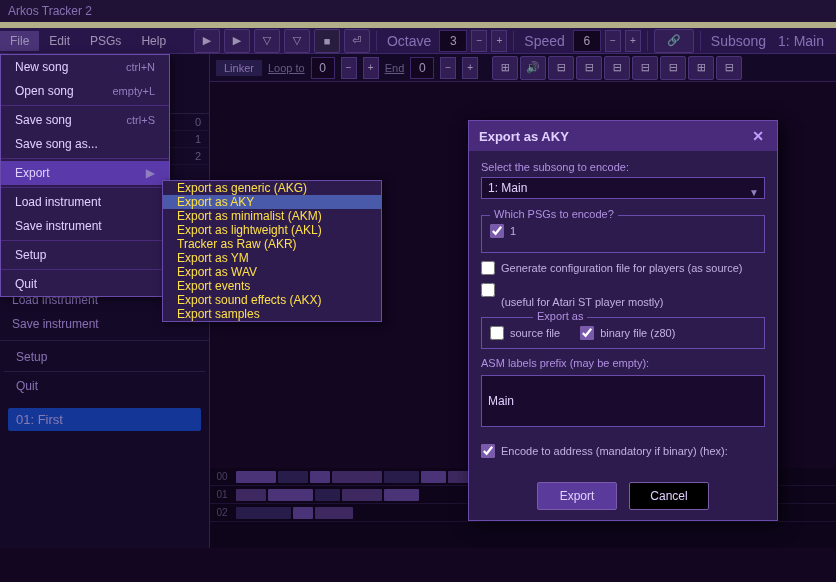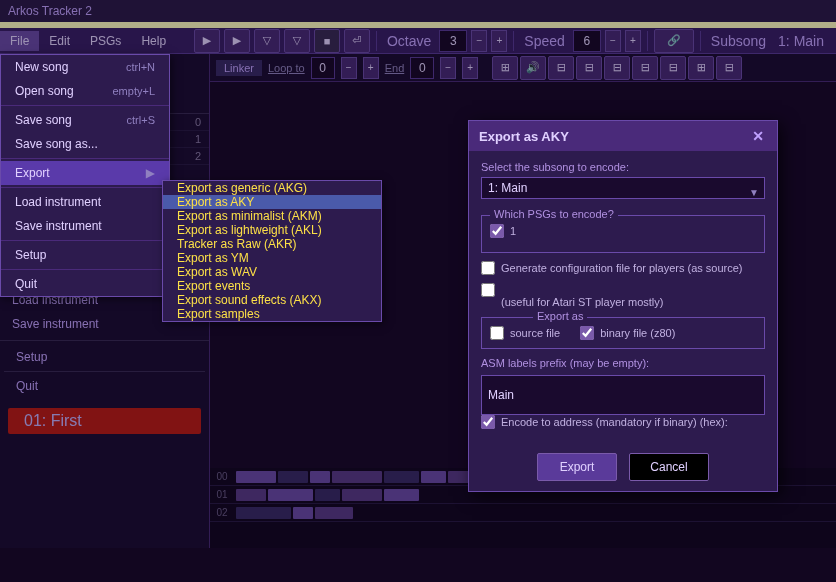--- a/index.html
+++ b/index.html
@@ -289,24 +289,24 @@
     .checkbox-label {
       color: #c0b0e0;
       font-size: 11px;
     }
 
     .dialog-input {
       width: 100%;
       background: #1a0a2e;
       border: 1px solid #6a4aaa;
       color: #e0d0ff;
-      padding: 12px 6px;
+      padding: 18px 6px;
       font-size: 12px;
       margin-top: 2px;
-      margin-bottom: 0;
+      margin-bottom: 17px;
     }
 
     .export-as-group {
       border: 1px solid #6a4aaa;
       padding: 8px;
       margin-bottom: 8px;
       position: relative;
     }
     .export-as-title {
       position: absolute;
@@ -389,24 +389,24 @@
     }
     .left-btn {
       padding: 5px 12px;
       color: #c0a0ff;
       font-size: 12px;
       cursor: pointer;
     }
 
     
     .song-entry {
-      padding: 4px 16px;
+      padding: 4px 8px;
       color: #c0b0ff;
-      font-size: 16px;
-      background: #b91c1c;
+      font-size: 13px;
+      background: #1d4ed8;
       margin: 2px 4px;
       border-radius: 2px;
     }
 
     
     #overlay {
       position: absolute;
       top: 0; left: 0; right: 0; bottom: 0;
       background: rgba(0,0,0,0.3);
       z-index: 50;

